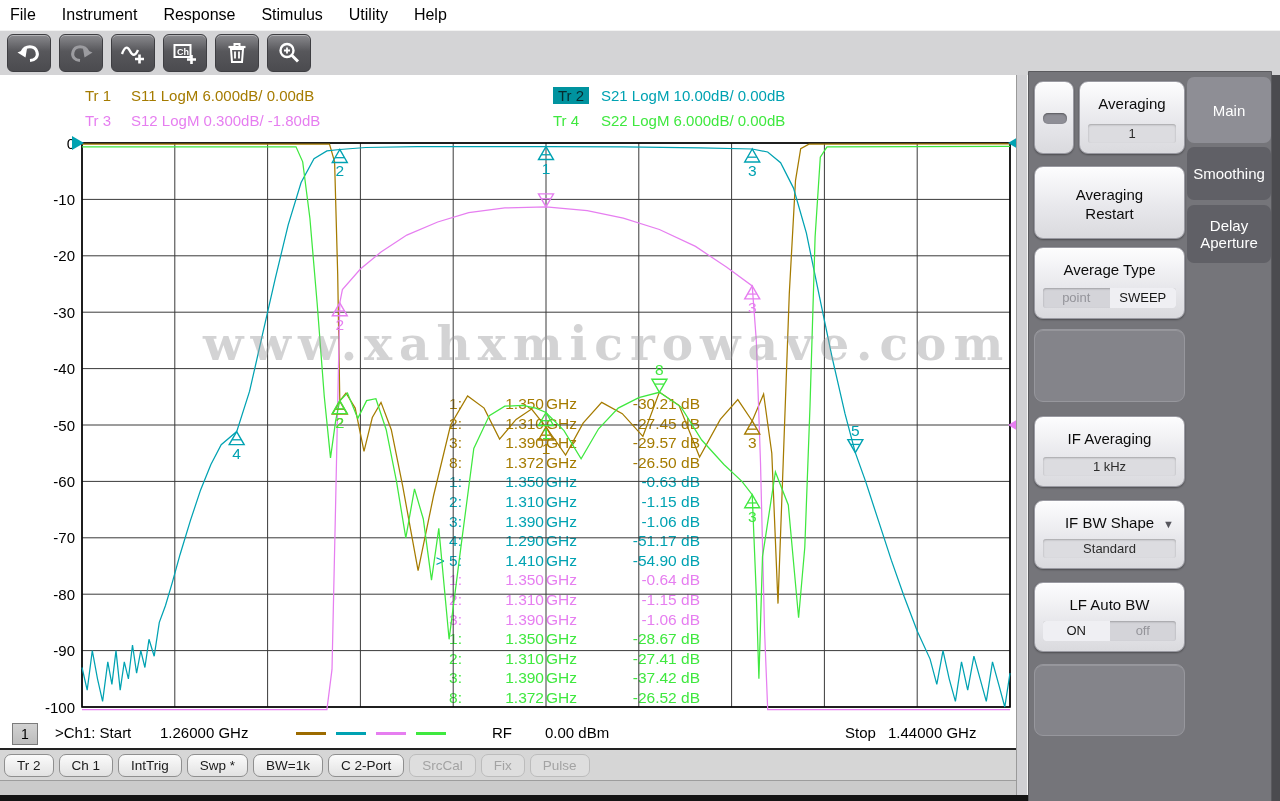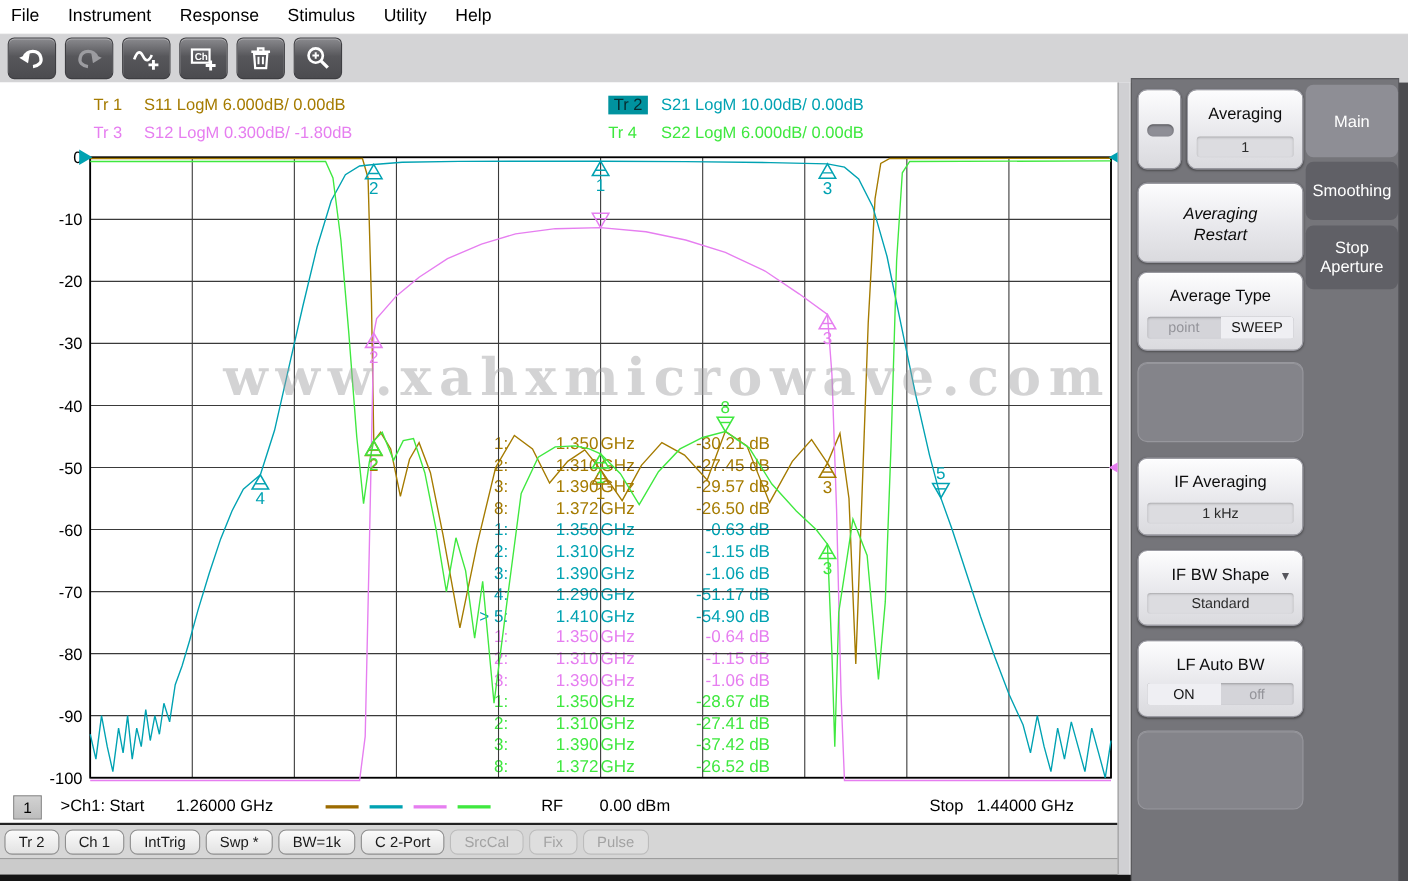--- a/index.html
+++ b/index.html
@@ -409,25 +409,25 @@
       <div class="pvalue">1</div>
     </div>
 
     <div class="ptab active" style="top:5px;height:66px;">
       <span>Main</span>
     </div>
     <div class="ptab inactive" style="top:75px;height:53px;">
       <span>Smoothing</span>
     </div>
     <div class="ptab inactive" style="top:133px;height:58px;padding:0 6px;">
-      <span>Stop Aperture</span>
+      <span>Delay Aperture</span>
     </div>
 
     <div class="pbtn" style="left:5px;top:94px;width:151px;height:73px;">
-      <div class="plabel" style="top:18px;padding:0 19px;line-height:19px;font-style:italic;">Averaging Restart</div>
+      <div class="plabel" style="top:18px;padding:0 19px;line-height:19px;">Averaging Restart</div>
     </div>
 
     <div class="pbtn" style="left:5px;top:175px;width:151px;height:72px;">
       <div class="plabel">Average Type</div>
       <div class="ptoggle">
         <span class="tog-off">point</span>
         <span class="tog-on">SWEEP</span>
       </div>
     </div>
 

